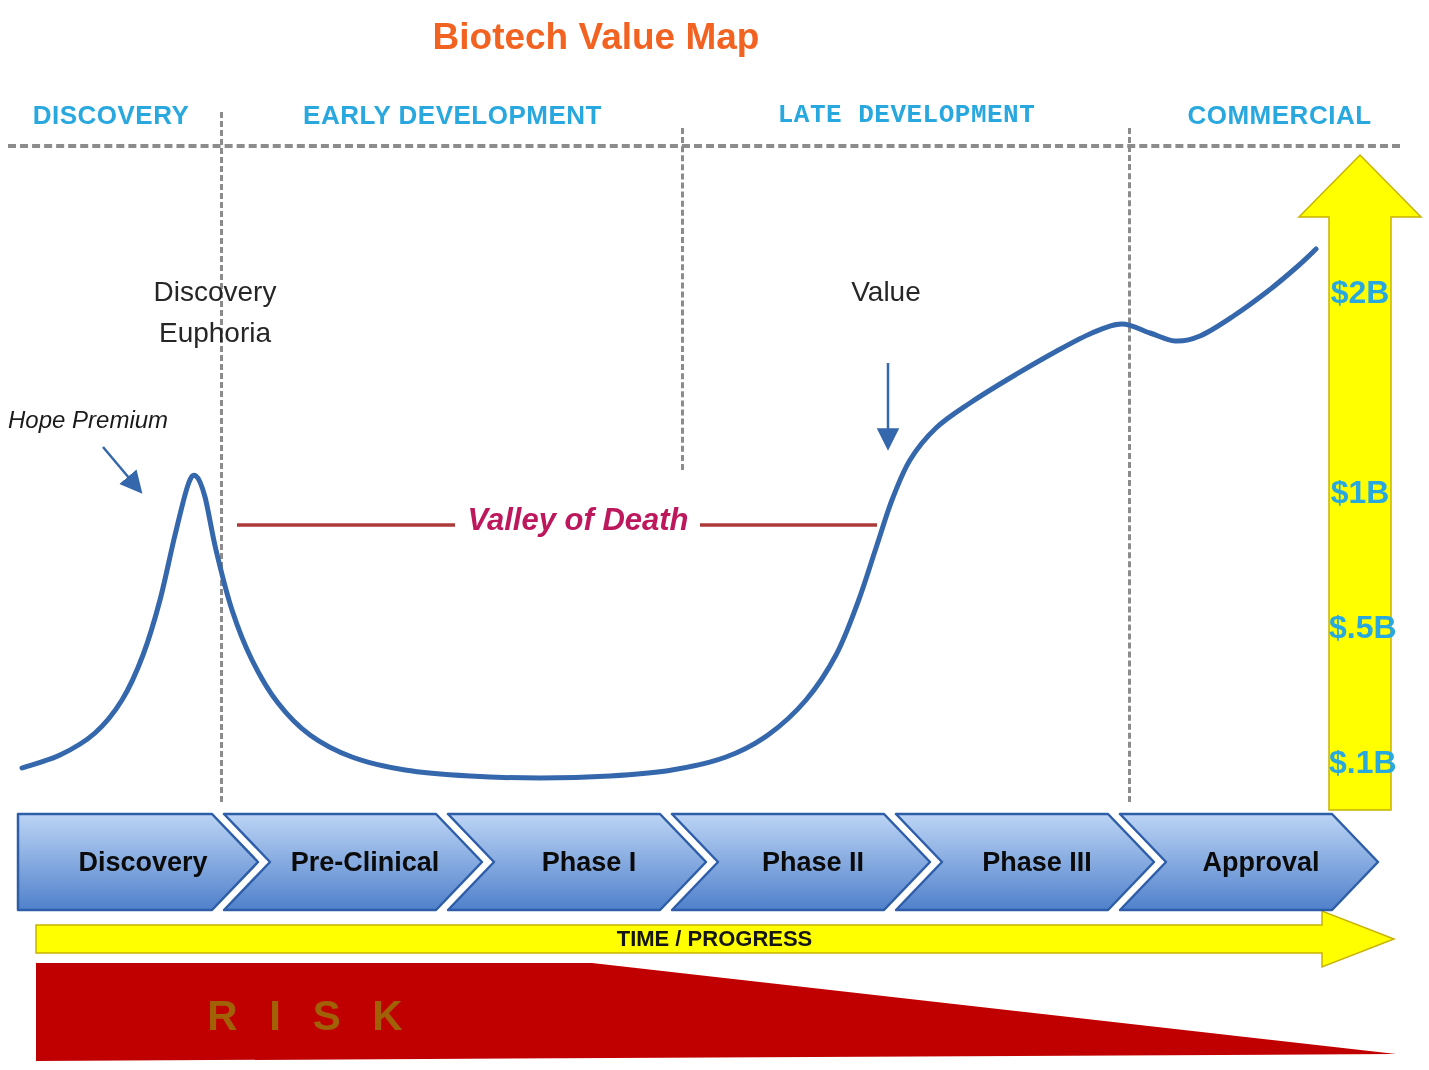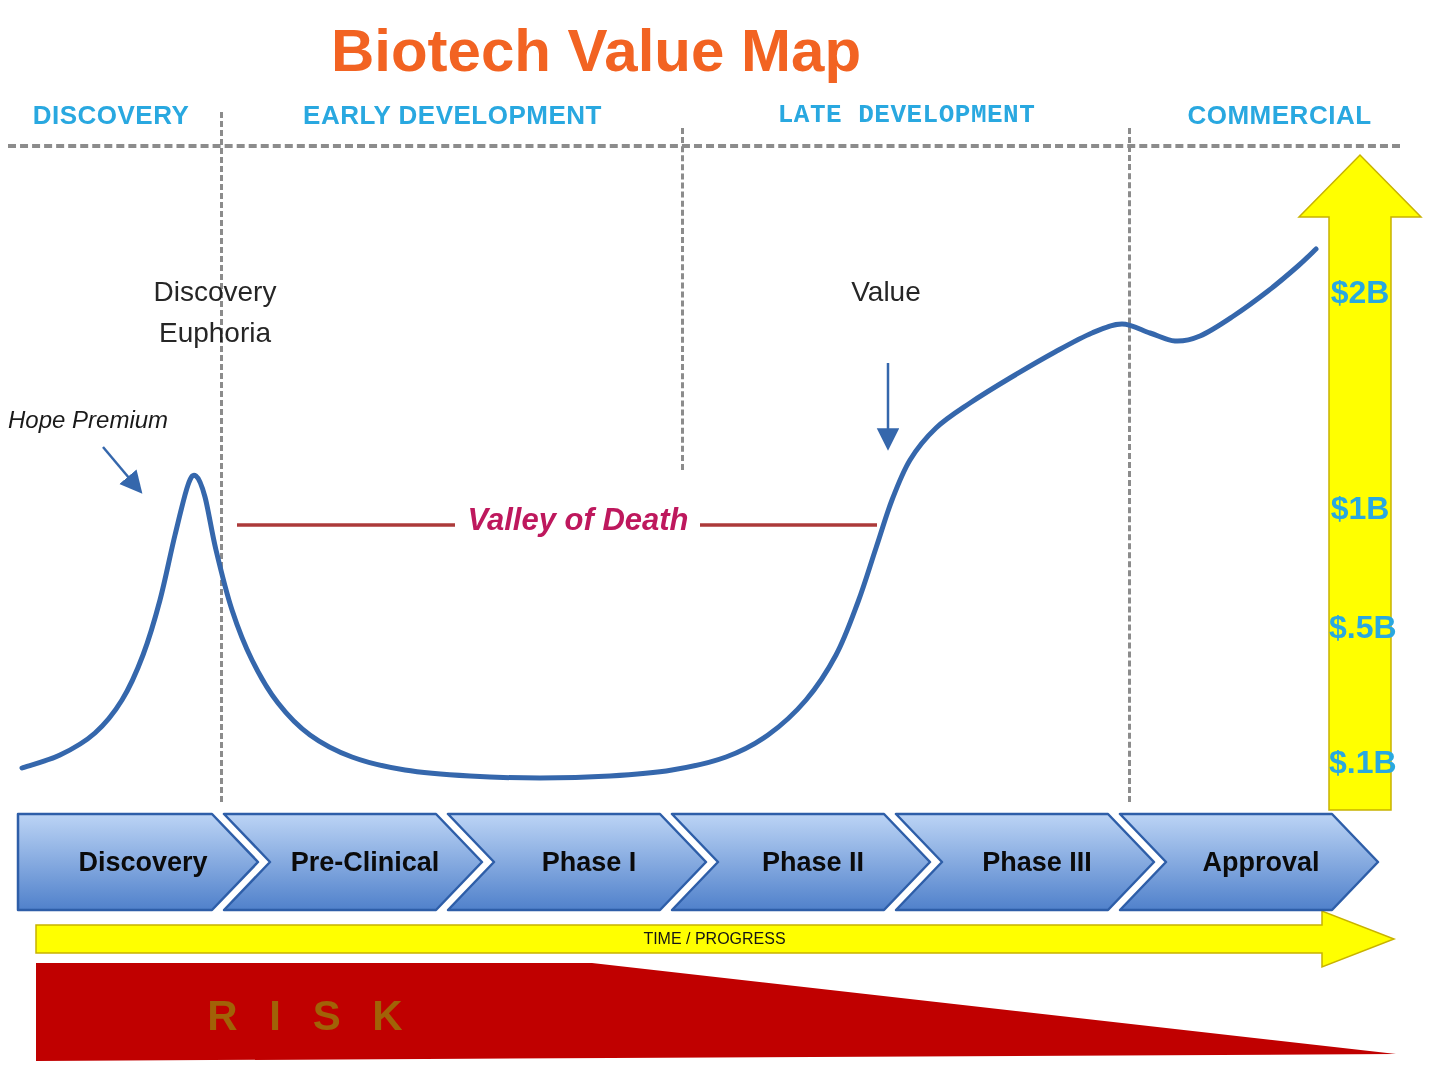--- a/index.html
+++ b/index.html
@@ -7,21 +7,21 @@
     position:relative;
     width:1429px;height:1070px;
     background:#ffffff;
     overflow:hidden;
     font-family:"Liberation Sans", sans-serif;
   }
   .abs{position:absolute;}
   .title{
     top:16px;left:0;width:1192px;
     text-align:center;
-    font-size:60px;font-weight:700;
+    font-size:37px;font-weight:700;
     color:#F26322;
   }
   .stage-label{
     top:100px;height:32px;
     text-align:center;
     font-size:26px;font-weight:700;
     color:#29A8E0;
     letter-spacing:0.5px;
   }
   .hline{
@@ -57,21 +57,21 @@
   }
   .chev-label{
     top:814px;height:96px;line-height:96px;
     text-align:center;
     font-size:27px;font-weight:700;
     color:#0b0b0b;
   }
   .time-label{
     top:925px;left:0;width:1429px;height:28px;line-height:28px;
     text-align:center;
-    font-size:16px;font-weight:400;
+    font-size:22px;font-weight:700;
     color:#151515;
   }
   .risk-text{
     top:992px;left:185px;width:250px;
     text-align:center;
     font-size:42px;font-weight:700;
     color:#a16207;
     letter-spacing:10px;
   }
 </style>
@@ -134,21 +134,21 @@
 
   <div class="abs hope" style="left:8px;top:406px;width:184px;">Hope Premium</div>
 
   <div class="abs anno" style="left:786px;top:272px;width:200px;">
     <div>Value</div>
   </div>
 
   <div class="abs valley-text" style="left:448px;top:502px;width:260px;">Valley of Death</div>
 
   <div class="abs vax-label" style="top:274px;">$2B</div>
-  <div class="abs vax-label" style="top:474px;margin-top:16px;">$1B</div>
+  <div class="abs vax-label" style="top:474px;">$1B</div>
   <div class="abs vax-label" style="top:609px;">$.5B</div>
   <div class="abs vax-label" style="top:744px;">$.1B</div>
 
   <div class="abs chev-label" style="left:28px;width:230px;">Discovery</div>
   <div class="abs chev-label" style="left:248px;width:234px;">Pre-Clinical</div>
   <div class="abs chev-label" style="left:472px;width:234px;">Phase I</div>
   <div class="abs chev-label" style="left:696px;width:234px;">Phase II</div>
   <div class="abs chev-label" style="left:920px;width:234px;">Phase III</div>
   <div class="abs chev-label" style="left:1144px;width:234px;">Approval</div>
 

